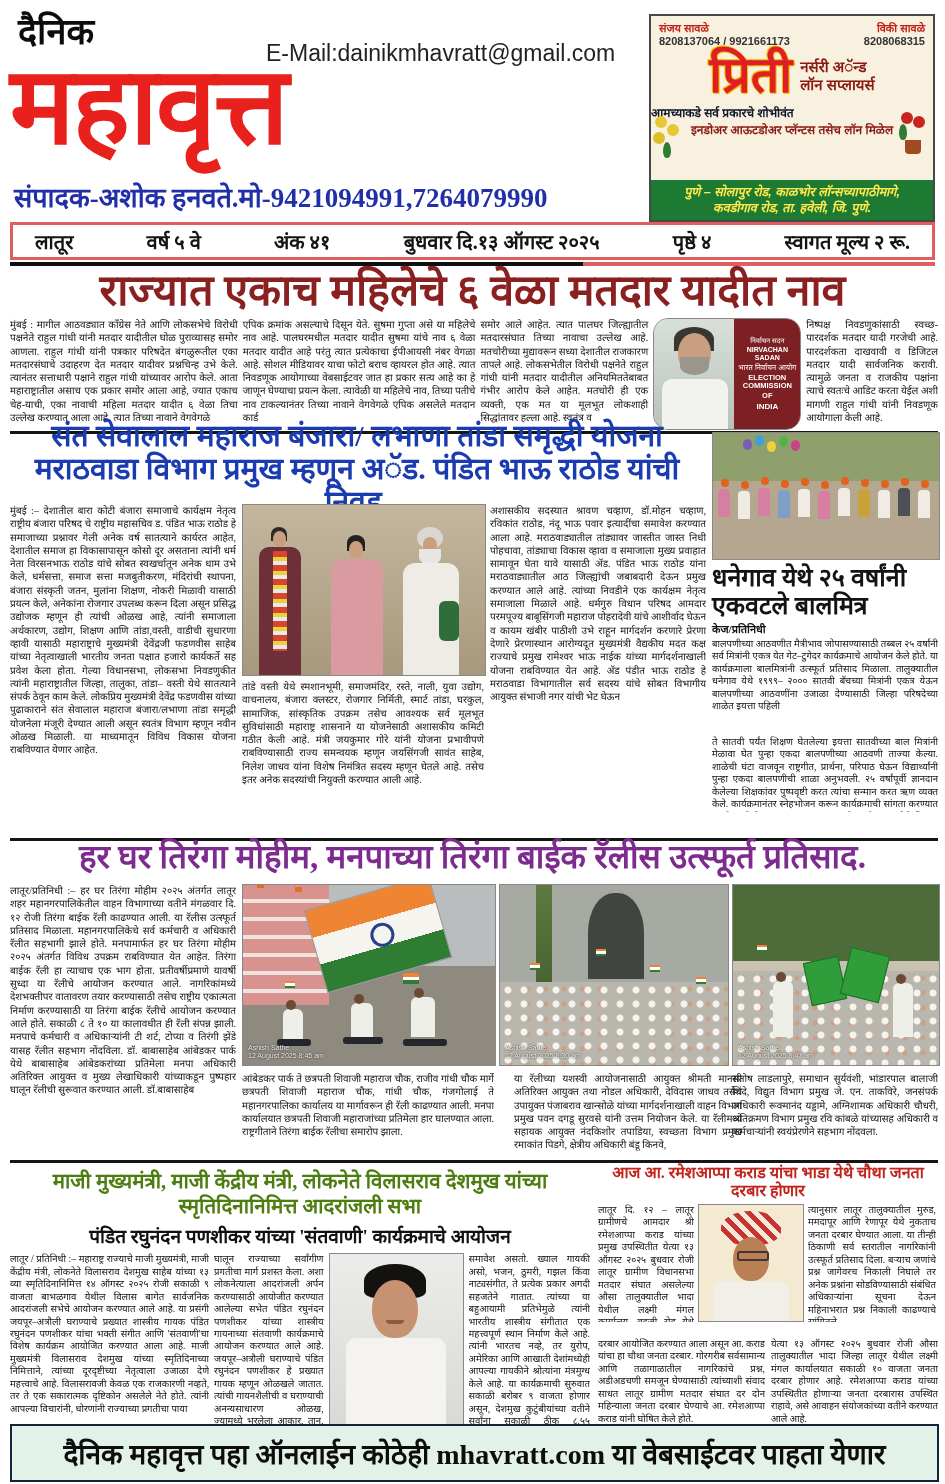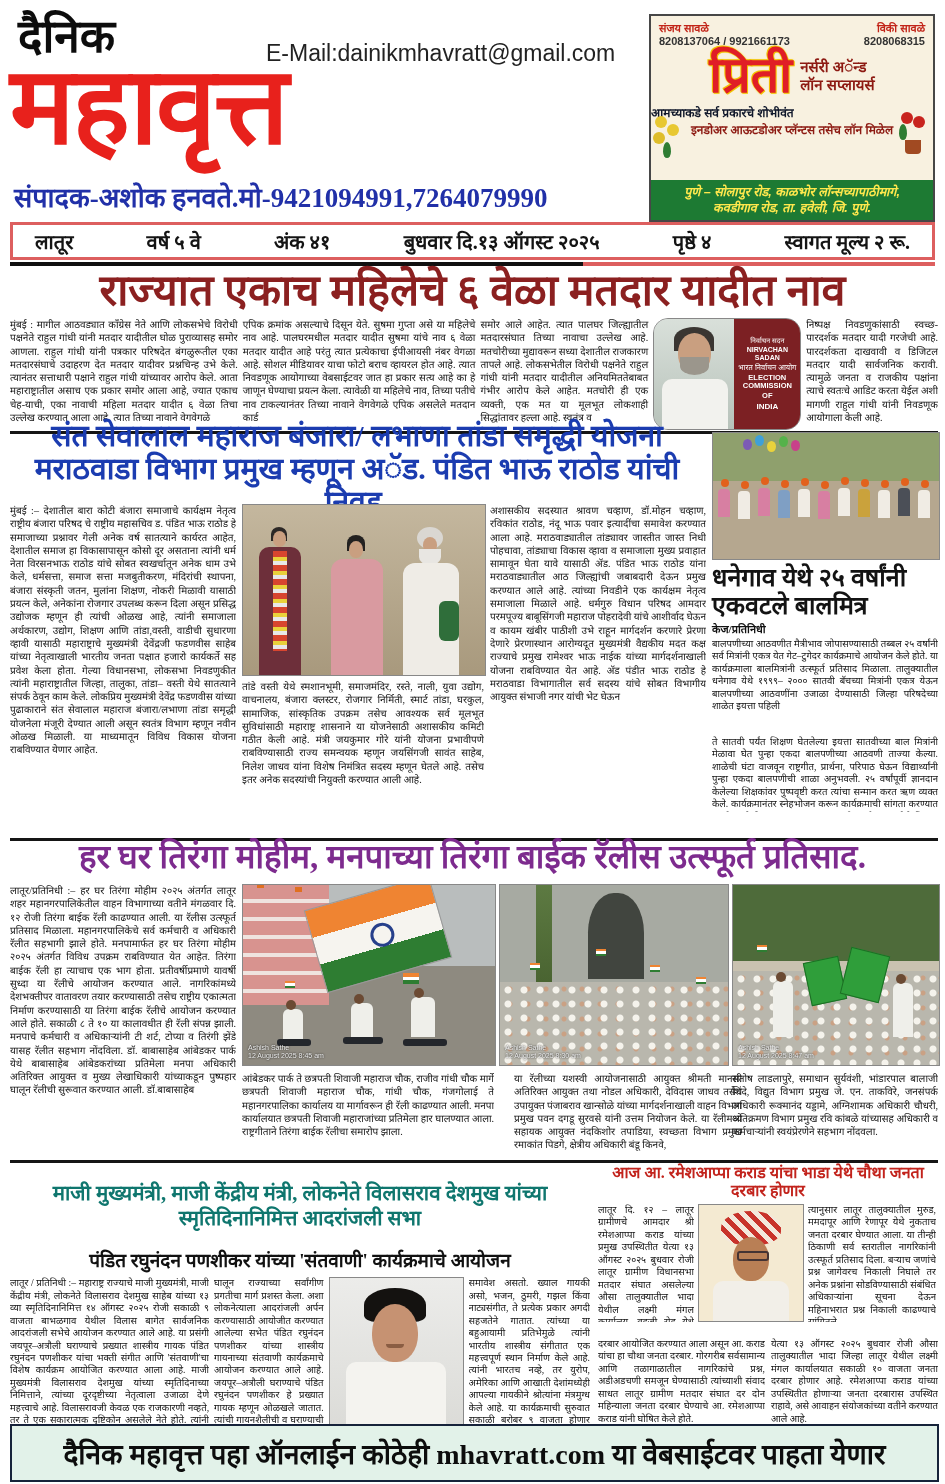--- a/index.html
+++ b/index.html
@@ -1,21 +1,21 @@
 <!DOCTYPE html>
 <html><head>
 <meta charset="utf-8">
 <style>
   html,body{margin:0;padding:0;background:#f2f2f0;}
   .page{position:relative;width:945px;height:1484px;background:#fff;margin:0 auto;
         font-family:"Liberation Serif","DejaVu Sans",serif;color:#111;overflow:hidden;}
   
   .masthead{position:absolute;top:6px;left:10px;width:925px;height:212px;}
   .mh-left{position:absolute;left:0;top:0;width:640px;height:212px;}
-  .daily{position:absolute;left:8px;top:8px;font-size:46px;font-weight:800;color:#0c0c0c;line-height:1;}
+  .daily{position:absolute;left:8px;top:8px;font-size:36px;font-weight:800;color:#0c0c0c;line-height:1;}
   .email{position:absolute;left:256px;top:34px;font-size:23px;color:#222;font-family:"Liberation Sans",sans-serif;}
   .mtitle{position:absolute;left:0;top:44px;width:640px;text-align:left;font-size:108px;line-height:1.05;
           font-weight:800;color:#e8211c;letter-spacing:-2px;}
   .editor{position:absolute;left:4px;top:172px;width:640px;font-size:27px;font-weight:700;color:#2130a8;}
   
   .ad{position:absolute;right:0;top:8px;width:282px;height:204px;background:#f8f1e0;border:2px solid #474747;
       font-family:"Liberation Sans",sans-serif;overflow:hidden;}
   .ad-contacts{display:flex;justify-content:space-between;padding:4px 8px 0 8px;}
   .ad-name{font-size:11px;font-weight:700;color:#c22418;}
   .ad-phone{font-size:11px;color:#333;font-weight:700;}
@@ -103,21 +103,21 @@
   .door{position:absolute;left:88px;top:8px;width:56px;height:86px;background:#41453f;border-radius:46% 46% 0 0;}
   .ivy{position:absolute;width:16px;height:110px;background:linear-gradient(#5d7a42,#47612f);}
   .crowdband{position:absolute;left:0;bottom:0;width:100%;height:46%;
      background:radial-gradient(circle 3px at 8px 8px,#f5f3ec 3px,transparent 4px) 0 0/16px 14px,
                 radial-gradient(circle 3px at 4px 5px,#caa184 2px,transparent 3px) 6px 2px/18px 15px,#b9b7ad;}
   .miniflag{position:absolute;width:10px;height:7px;background:linear-gradient(#ef8432 0 33%,#fff 33% 66%,#2e7d32 66% 100%);}
   .gflag{position:absolute;background:#2f9e3a;border:1px solid #1c6e24;}
   
   .sec4{position:absolute;top:1164px;left:10px;width:928px;height:254px;}
   .left4{position:absolute;left:0;top:0;width:580px;height:254px;}
-  .hl4{margin:17px;text-align:center;font-size:20.5px;font-weight:800;color:#0f766e;line-height:1.2;}
+  .hl4{margin:5px;text-align:center;font-size:20.5px;font-weight:800;color:#4d7c0f;line-height:1.2;}
   .hl4sub{margin:2px 0 4px 0;text-align:center;font-size:19px;font-weight:700;color:#111;}
   .l4row{display:flex;gap:5px;}
   .l4c1{width:200px;} .l4c2{width:110px;} .l4c3{width:122px;}
   .p-vilas{width:133px;height:178px;background:linear-gradient(#ececea,#d8d8d4);}
   .right4{position:absolute;left:588px;top:0;width:340px;height:254px;}
   .hl5{margin:0 0 3px 0;text-align:center;font-size:16px;font-weight:800;color:#c2231c;line-height:1.15;}
   .r4top{display:flex;gap:4px;}
   .r4c1{width:96px;} .r4c2{width:128px;}
   .p-karad{width:104px;height:116px;background:#f4ead2;}
   .turban{position:absolute;left:22px;top:6px;width:60px;height:34px;border-radius:50% 50% 40% 40%;

